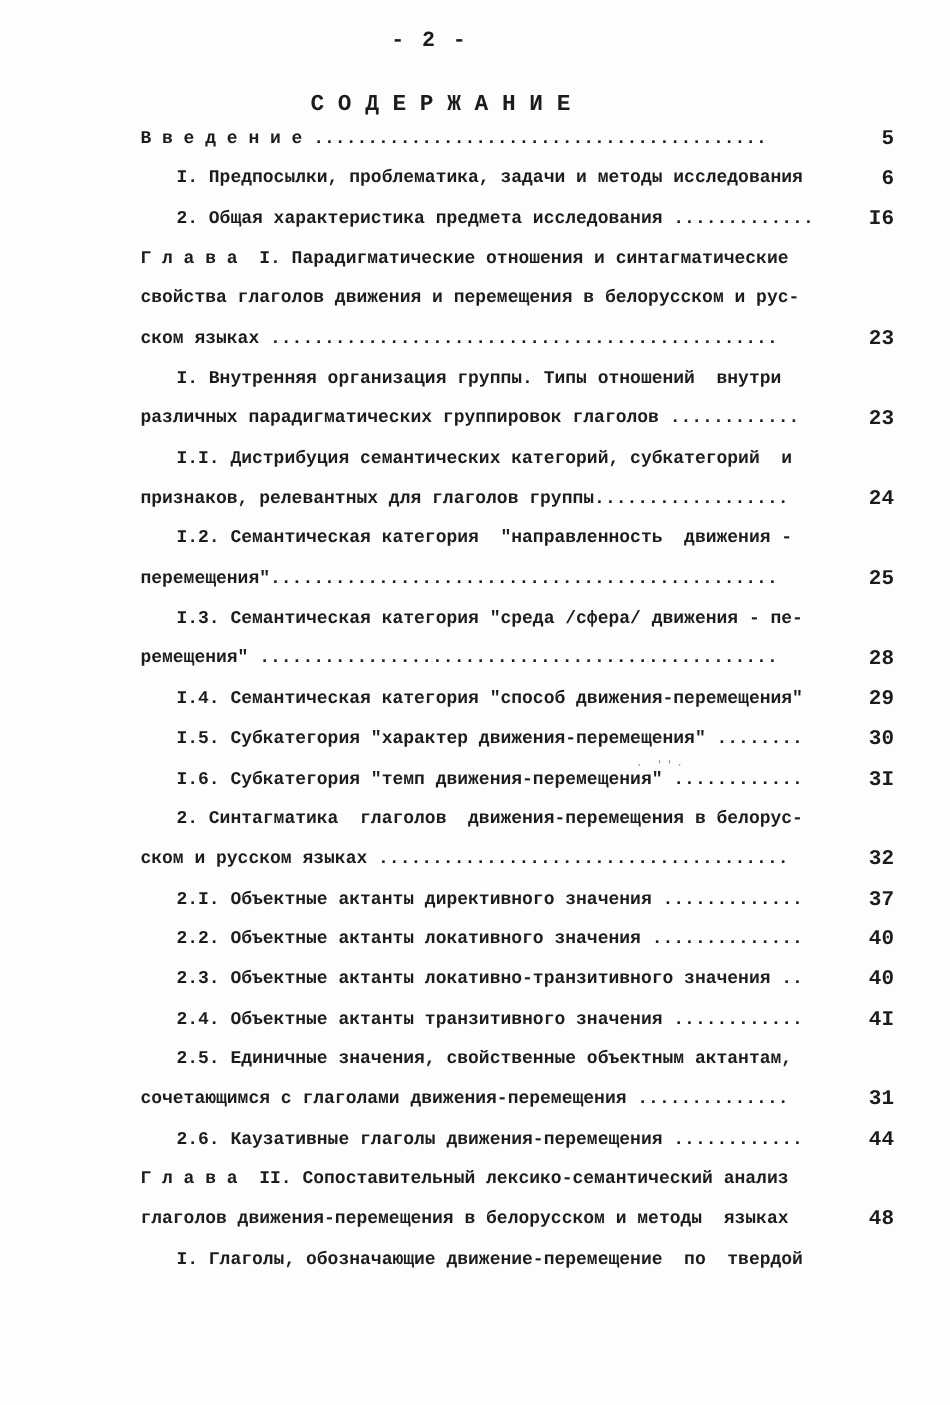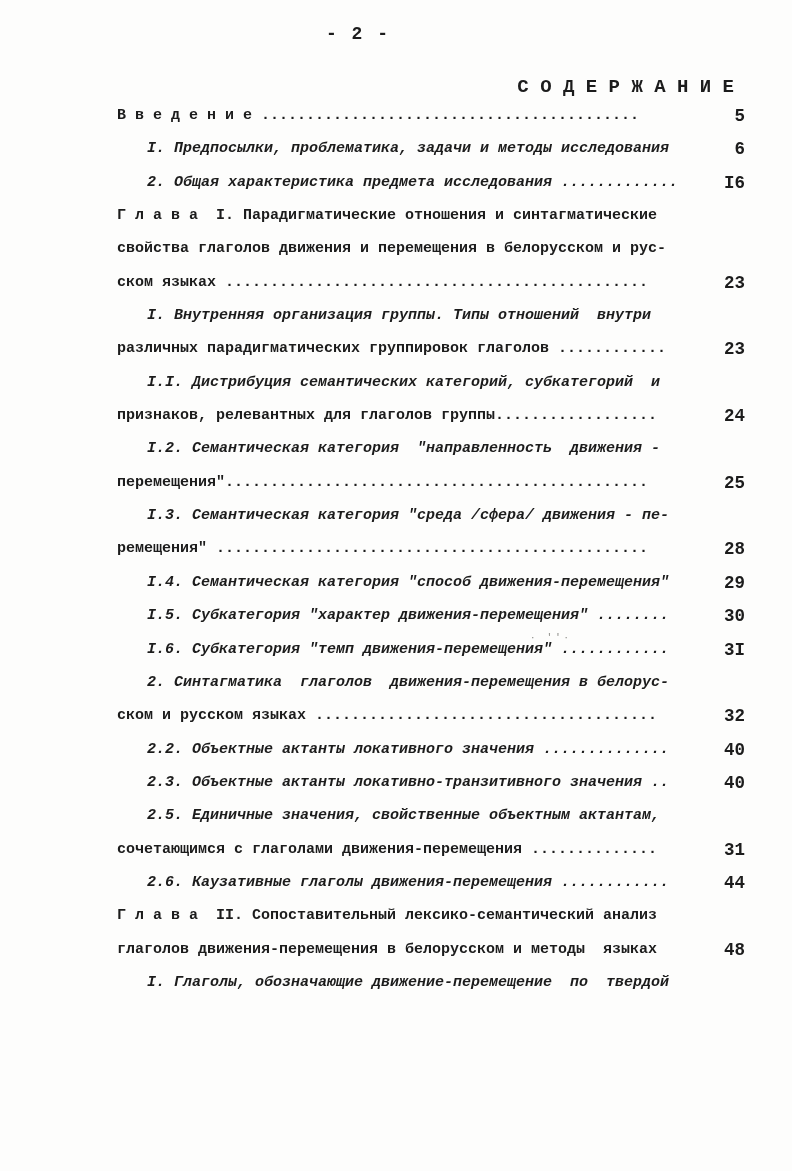--- a/index.html
+++ b/index.html
@@ -25,38 +25,37 @@
     text-align: center;
     font-size: 18px;
     letter-spacing: 2px;
     white-space: pre;
   }
   .doc-title {
     position: absolute;
     top: 76px;
     left: 0;
     width: 734px;           
-    text-align: right;
+    text-align: center;
     font-size: 19px;
     white-space: pre;
   }
   .toc {
     position: absolute;
     top: 106px;
     left: 75px;
     right: 47px;            
   }
   .toc-row {
     position: relative;
     height: 33.35px;
     white-space: pre;
   }
   .toc-row.indent .toc-text {
     padding-left: 30px;     
-    font-style: italic;
   }
   .toc-text {
     display: inline-block;
     font-size: 15px;
     white-space: pre;
     margin-left: 42px;
   }
   .toc-page {
     position: absolute;
     right: 0;
@@ -98,22 +97,24 @@
       <div class="toc-row"><span class="toc-text">признаков, релевантных для глаголов группы..................</span><span class="toc-page">24</span></div>
       <div class="toc-row indent"><span class="toc-text">I.2. Семантическая категория  "направленность  движения -</span></div>
       <div class="toc-row"><span class="toc-text">перемещения"...............................................</span><span class="toc-page">25</span></div>
       <div class="toc-row indent"><span class="toc-text">I.3. Семантическая категория "среда /сфера/ движения - пе-</span></div>
       <div class="toc-row"><span class="toc-text">ремещения" ................................................</span><span class="toc-page">28</span></div>
       <div class="toc-row indent"><span class="toc-text">I.4. Семантическая категория "способ движения-перемещения"</span><span class="toc-page">29</span></div>
       <div class="toc-row indent"><span class="toc-text">I.5. Субкатегория "характер движения-перемещения" ........</span><span class="toc-page">30</span></div>
       <div class="toc-row indent"><span class="toc-text">I.6. Субкатегория "темп движения-перемещения" ............</span><span class="toc-page">3I</span></div>
       <div class="toc-row indent"><span class="toc-text">2. Синтагматика  глаголов  движения-перемещения в белорус-</span></div>
       <div class="toc-row"><span class="toc-text">ском и русском языках ......................................</span><span class="toc-page">32</span></div>
+      <div class="toc-row indent"><span class="toc-text">2.I. Объектные актанты директивного значения .............</span><span class="toc-page">37</span></div>
       <div class="toc-row indent"><span class="toc-text">2.2. Объектные актанты локативного значения ..............</span><span class="toc-page">40</span></div>
       <div class="toc-row indent"><span class="toc-text">2.3. Объектные актанты локативно-транзитивного значения ..</span><span class="toc-page">40</span></div>
+      <div class="toc-row indent"><span class="toc-text">2.4. Объектные актанты транзитивного значения ............</span><span class="toc-page">4I</span></div>
       <div class="toc-row indent"><span class="toc-text">2.5. Единичные значения, свойственные объектным актантам,</span></div>
       <div class="toc-row"><span class="toc-text">сочетающимся с глаголами движения-перемещения ..............</span><span class="toc-page">31</span></div>
       <div class="toc-row indent"><span class="toc-text">2.6. Каузативные глаголы движения-перемещения ............</span><span class="toc-page">44</span></div>
       <div class="toc-row"><span class="toc-text">Г л а в а  II. Сопоставительный лексико-семантический анализ</span></div>
       <div class="toc-row"><span class="toc-text">глаголов движения-перемещения в белорусском и методы  языках</span><span class="toc-page">48</span></div>
       <div class="toc-row indent"><span class="toc-text">I. Глаголы, обозначающие движение-перемещение  по  твердой</span></div>
     </div>
 
   <div class="smudge">· ''· ·</div>
 </div>

